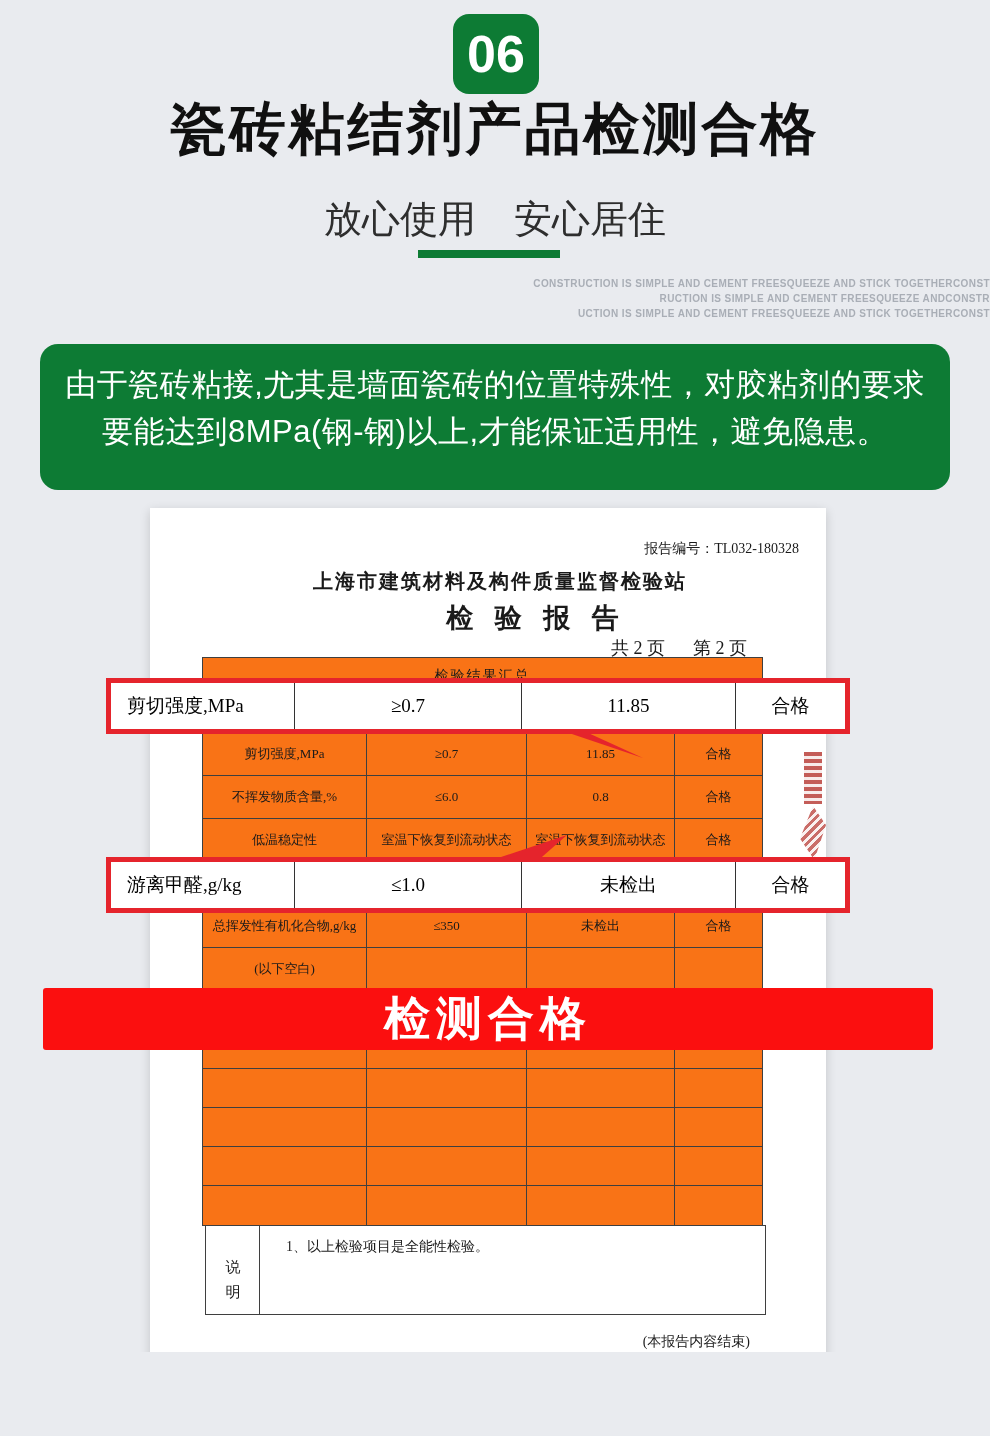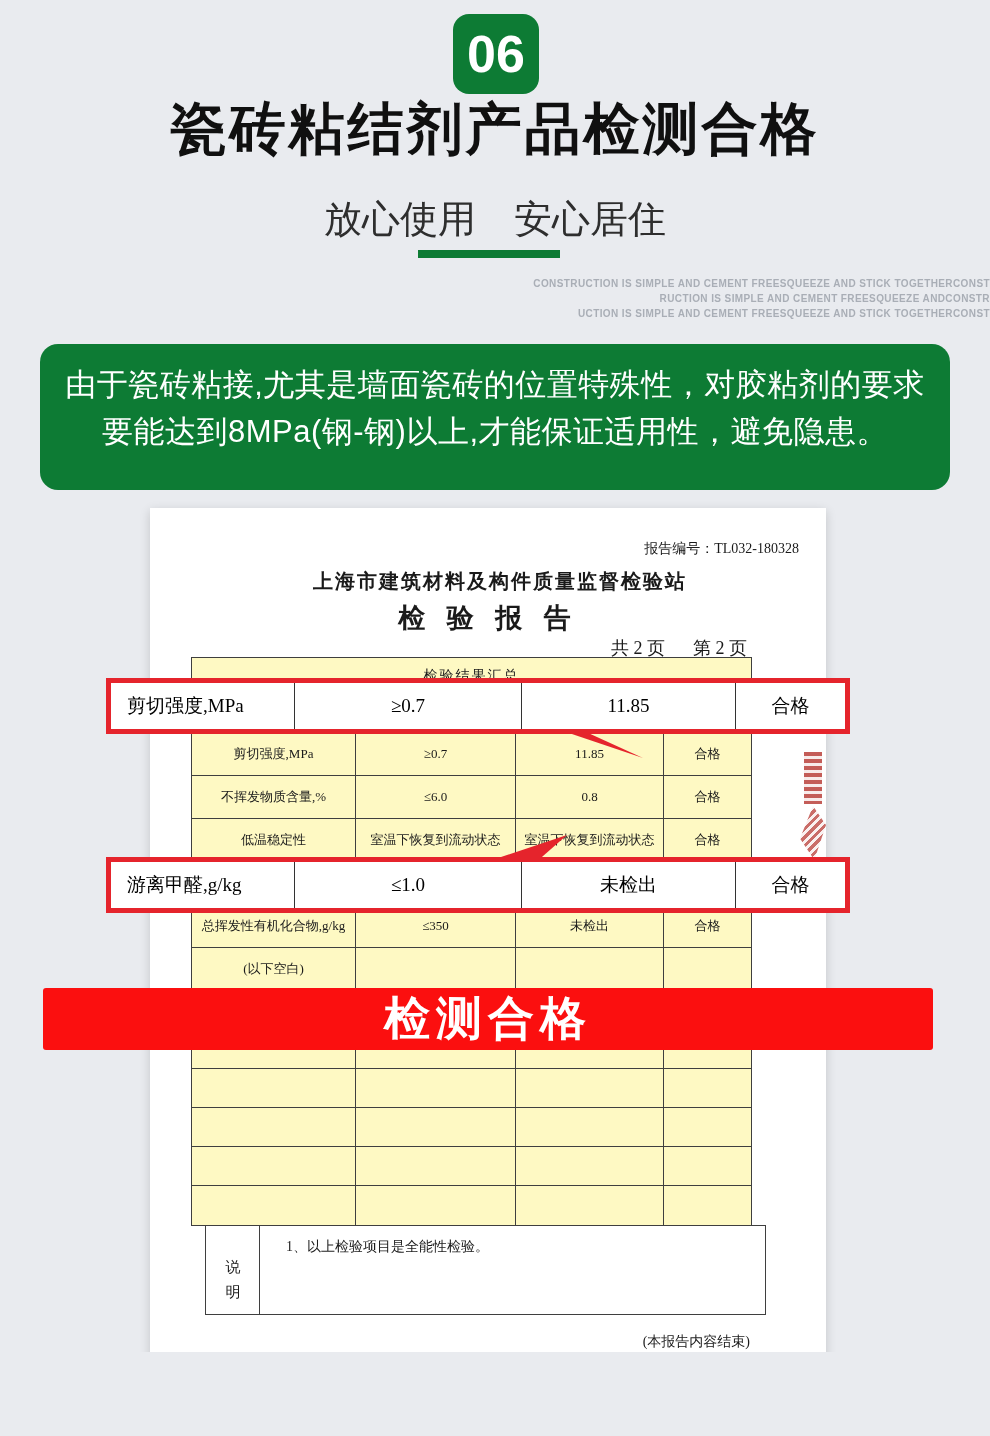--- a/index.html
+++ b/index.html
@@ -32,26 +32,26 @@
          padding-top:17px;box-sizing:border-box;letter-spacing:.5px;}
 
   
   .paper{position:absolute;left:150px;top:508px;width:676px;height:913px;background:#fff;
          box-shadow:0 3px 10px rgba(0,0,0,.16);overflow:hidden;color:#1a1a1a;
          font-family:"Liberation Serif",serif;z-index:1;}
   .report-no{position:absolute;top:32px;right:27px;font-size:14px;}
   .org{position:absolute;top:60px;left:12px;width:100%;text-align:center;font-size:20px;
        font-weight:bold;letter-spacing:2px;font-family:Liberation Mono, monospace;}
   .rpt-title{position:absolute;top:92px;left:0;width:100%;text-align:center;font-size:27px;
-       font-weight:bold;letter-spacing:7px;font-family:"Liberation Sans",sans-serif;}
+       font-weight:bold;letter-spacing:7px;font-family:"Liberation Sans",sans-serif;padding-left:48px;}
   .pages{position:absolute;top:128px;right:79px;font-size:18px;}
   .pages span + span{margin-left:28px;}
 
-  .stable{position:absolute;left:41px;top:149px;width:561px;border:1px solid var(--line);
-          box-sizing:border-box;background:#fef9c3;}
+  .stable{position:absolute;left:52px;top:149px;width:561px;border:1px solid var(--line);
+          box-sizing:border-box;background:#f97316;}
   .t-title{height:75px;border-bottom:1px solid var(--line);text-align:center;font-size:14px;
            padding-top:9px;box-sizing:border-box;letter-spacing:2px;}
   .t-row{display:grid;grid-template-columns:164px 160px 148px 87px;}
   .t-row .t-cell{border-right:1px solid var(--line);border-bottom:1px solid var(--line);
            display:flex;align-items:center;justify-content:center;font-size:13px;height:43px;
            box-sizing:border-box;text-align:center;}
   .t-row .t-cell:last-child{border-right:none;}
   .t-row-empty .t-cell{height:39px;}
   .t-row:last-child .t-cell{border-bottom:none;}
 

